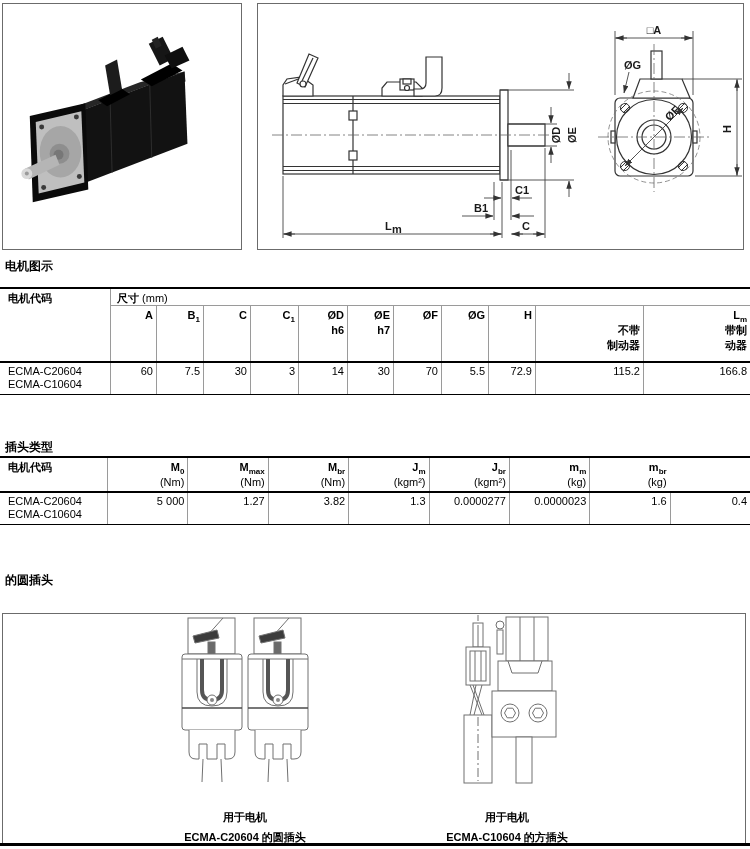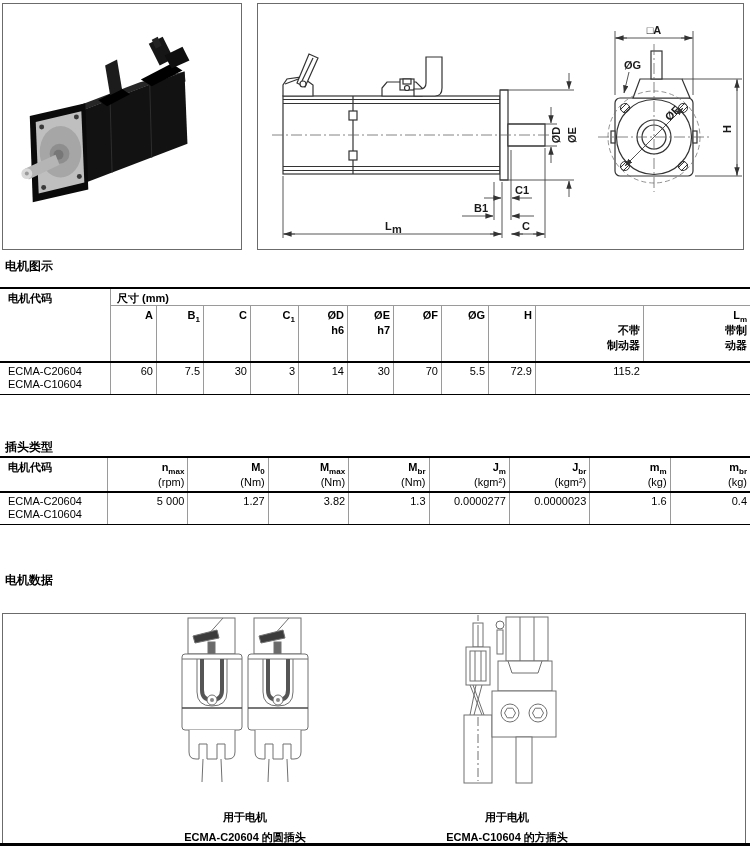--- a/index.html
+++ b/index.html
@@ -10,21 +10,21 @@
   .t{position:absolute;left:0;width:750px;border-radius:22px;}
   .g1{display:grid;grid-template-columns:110px 46px 47px 47px 48px 49px 46px 48px 47px 47px 108px 107px;}
   .g2{display:grid;grid-template-columns:107px repeat(8,80.375px);}
   .thead{border-top:2px solid #000;border-bottom:2px solid #000;}
   .tbody{border-bottom:1px solid #000;}
   .c{font-size:11px;text-align:right;padding:2px 3px 0 0;box-sizing:border-box;overflow:hidden;}
   .first{text-align:left;padding:2px 0 0 8px;}
   .vl{border-left:1px solid #9a9a9a;}
   .r1 .c{height:17px;font-weight:bold;}
   .szcell{border-bottom:1px solid #9a9a9a;text-align:left;padding-left:6px;}
-  .szu{font-weight:bold;}
+  .szu{font-weight:normal;}
   .r2 .c{height:55px;}
   .hl{display:block;height:15px;line-height:15px;font-weight:bold;}
   sub{font-size:8px;line-height:0;}
   .unit{display:block;height:15px;line-height:15px;font-weight:normal;}
   .g2 .thead-c{height:33px;}
   .body-r .c{height:31px;}
   .model{display:block;font-size:11px;line-height:13px;}
   .cap{position:absolute;font-size:11px;font-weight:bold;text-align:center;}
   .bottom-rule{position:absolute;left:0;top:843px;width:750px;height:3px;background:#000;}
   svg text{font-family:"Liberation Sans","DejaVu Sans",sans-serif;font-size:11px;font-weight:bold;fill:#1a1a1a;}
@@ -178,21 +178,21 @@
     </g>
     <text x="396" y="30" text-anchor="middle">□A</text>
     <text x="366" y="65">ØG</text>
     <text transform="translate(417 112) rotate(-45)" text-anchor="middle">ØF</text>
     <text transform="translate(470 125) rotate(-90)" text-anchor="middle" dy="3">H</text>
   </svg>
 </div>
 
 <div class="lbl" style="top:258px;text-align:center;">电机图示</div>
 <div class="lbl" style="top:439px;">插头类型</div>
-<div class="lbl" style="top:572px;">电机数据</div>
+<div class="lbl" style="top:572px;">的圆插头</div>
 
 <div class="t" style="top:287px;">
   <div class="thead">
     <div class="g1 r1">
       <div class="c first">电机代码</div>
       <div class="c vl szcell" style="grid-column:2/13;"><span>尺寸</span> <span class="szu">(mm)</span></div>
     </div>
     <div class="g1 r2">
       <div class="c first"></div>
       <div class="c vl">
@@ -260,31 +260,28 @@
     <div class="c vl">60</div>
     <div class="c vl">7.5</div>
     <div class="c vl">30</div>
     <div class="c vl">3</div>
     <div class="c vl">14</div>
     <div class="c vl">30</div>
     <div class="c vl">70</div>
     <div class="c vl">5.5</div>
     <div class="c vl">72.9</div>
     <div class="c vl">115.2</div>
+    <div class="c vl">166.8</div>
   </div>
 </div>
 
 <div class="t" style="top:456px;">
   <div class="thead">
     <div class="g2">
       <div class="c first thead-c" style="font-weight:bold;">电机代码</div>
-      <div class="c vl thead-c">
-          <span class="hl"><span>n</span><sub>max</sub></span>
-          <span class="unit">(rpm)</span>
-        </div>
       <div class="c vl thead-c">
           <span class="hl"><span>M</span><sub>0</sub></span>
           <span class="unit">(Nm)</span>
         </div>
       <div class="c vl thead-c">
           <span class="hl"><span>M</span><sub>max</sub></span>
           <span class="unit">(Nm)</span>
         </div>
       <div class="c vl thead-c">
           <span class="hl"><span>M</span><sub>br</sub></span>

